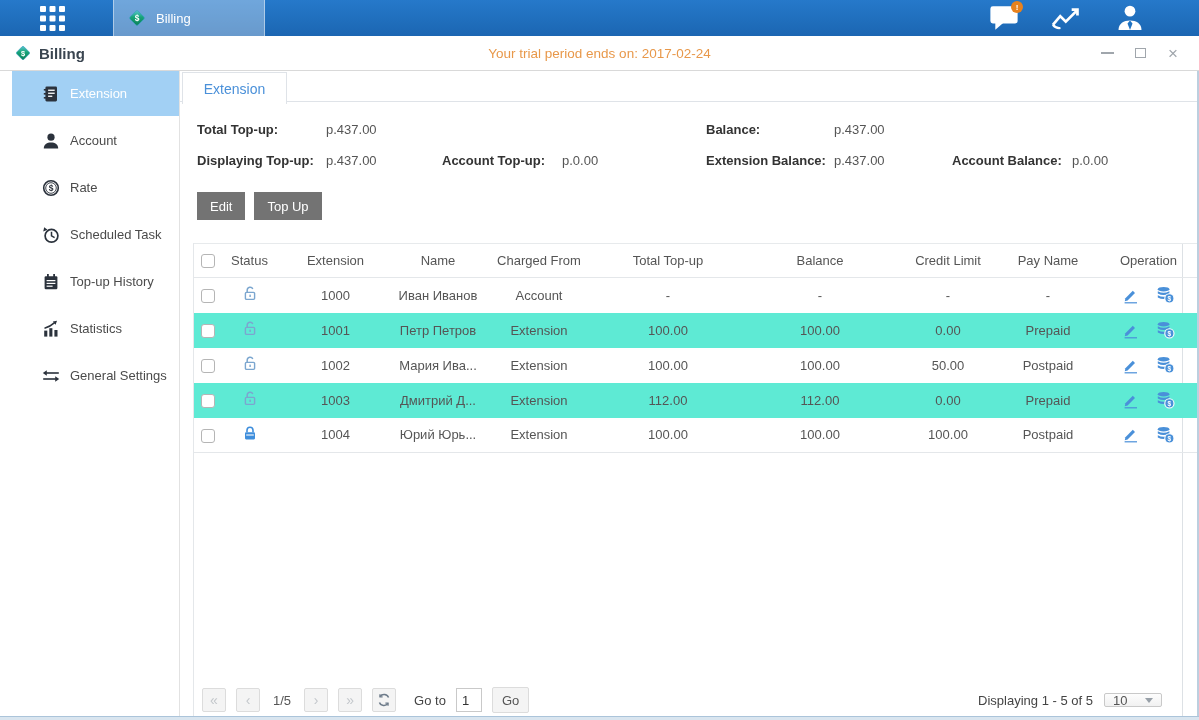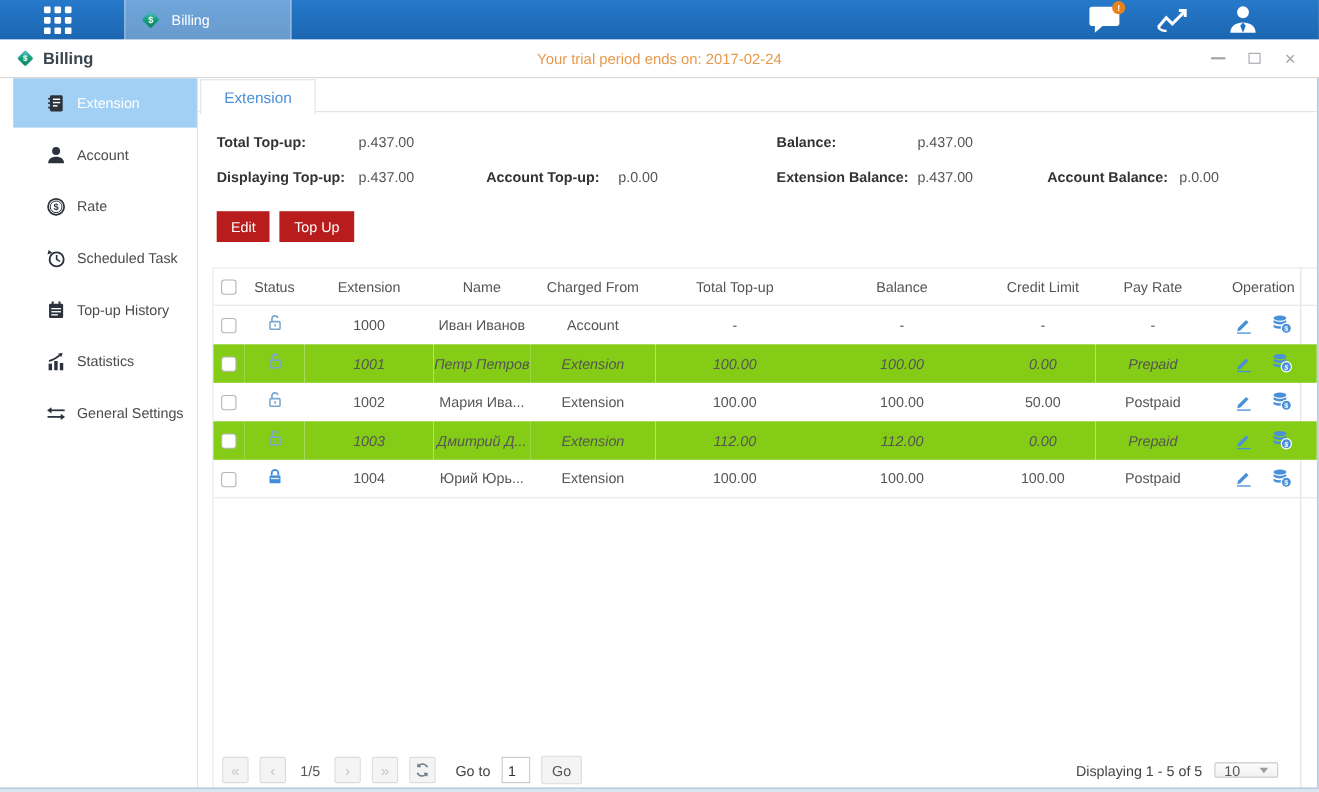--- a/index.html
+++ b/index.html
@@ -36,27 +36,27 @@
   .tabstrip { flex:0 0 31px; border-bottom:1px solid #dfe3e8; position:relative; }
   .tab { position:absolute; left:2px; top:1px; width:105px; height:32px; background:#fff; border:1px solid #dfe3e8; border-bottom:none; z-index:2; display:flex; align-items:center; justify-content:center; color:#4a90d9; font-size:14px; cursor:pointer; }
 
   .summary { padding:12px 0 0 17px; }
   .sum-row { display:flex; align-items:center; height:31px; font-size:13px; }
   .lbl { font-weight:bold; color:#333; }
   .val { color:#555; }
   .w129{width:129px}.w116{width:116px}.w120{width:120px}.w144{width:144px}.w128{width:128px}.w118{width:118px}.w380{width:380px}
 
   .actions { margin:16px 0 0 17px; display:flex; gap:9px; }
-  .btn { height:28px; background:#b91c1c; color:#fff; border:none; border-radius:0; font-size:13px; padding:0 13px; font-family:inherit; cursor:pointer; }
+  .btn { height:28px; background:#737373; color:#fff; border:none; border-radius:0; font-size:13px; padding:0 13px; font-family:inherit; cursor:pointer; }
 
   .grid-panel { margin:23px 14px 0 13px; flex:1; display:flex; flex-direction:column; border-left:1px solid #e4e7ea; border-right:1px solid #dde1e5; min-height:0; }
   table { width:100%; border-collapse:collapse; table-layout:fixed; }
   thead th { height:34px; font-size:13px; font-weight:normal; color:#555; border-top:1px solid #e7eaec; border-bottom:1px solid #e4e7ea; text-align:center; }
   tbody td { height:35px; font-size:13px; color:#555; text-align:center; overflow:hidden; white-space:nowrap; }
-  tr.striped td { background:#84cc16;font-style:italic; }
+  tr.striped td { background:#5eead4; }
   tbody tr:last-child td { border-bottom:1px solid #e4e7ea; }
   .cb { width:14px; height:14px; border:1px solid #b5b5b5; border-radius:3px; display:inline-block; background:#fff; vertical-align:middle; cursor:pointer; }
   .op-wrap { display:flex; justify-content:center; align-items:center; gap:17px; }
   .op-btn { cursor:pointer; display:flex; align-items:center; }
 
   .pagination { margin-top:auto; flex:0 0 32px; display:flex; align-items:center; padding:0 8px; gap:10px; font-size:13px; color:#555; }
   .pg-btn { width:24px; height:24px; background:#f4f4f4; border:1px solid #dcdcdc; border-radius:2px; color:#c3c7cb; font-size:14px; display:flex; align-items:center; justify-content:center; font-family:inherit; cursor:pointer; padding:0; }
   .pg-label { margin:0 3px; color:#555; }
   .goto-label { margin-left:8px; color:#444; }
   .goto-input { width:26px; height:24px; border:1px solid #c9c9c9; padding:0 5px; font-size:13px; color:#333; font-family:inherit; }
@@ -270,21 +270,21 @@
           <thead>
             <tr>
               <th><span class="cb"></span></th>
               <th>Status</th>
               <th>Extension</th>
               <th>Name</th>
               <th>Charged From</th>
               <th>Total Top-up</th>
               <th>Balance</th>
               <th>Credit Limit</th>
-              <th>Pay Rate</th>
+              <th>Pay Name</th>
               <th>Operation</th>
             </tr>
           </thead>
           <tbody>
             <tr>
               <td><span class="cb"></span></td>
               <td>
                 <svg width="16" height="17" viewBox="0 0 16 17" fill="none">
                   <path d="M5.2 7.4 V5 a2.9 2.9 0 0 1 5.6 -1" stroke="#7ba6cf" stroke-width="1.5"></path>
                   <rect x="3.4" y="7.4" width="9.2" height="7" rx="1.1" stroke="#7ba6cf" stroke-width="1.4"></rect>

